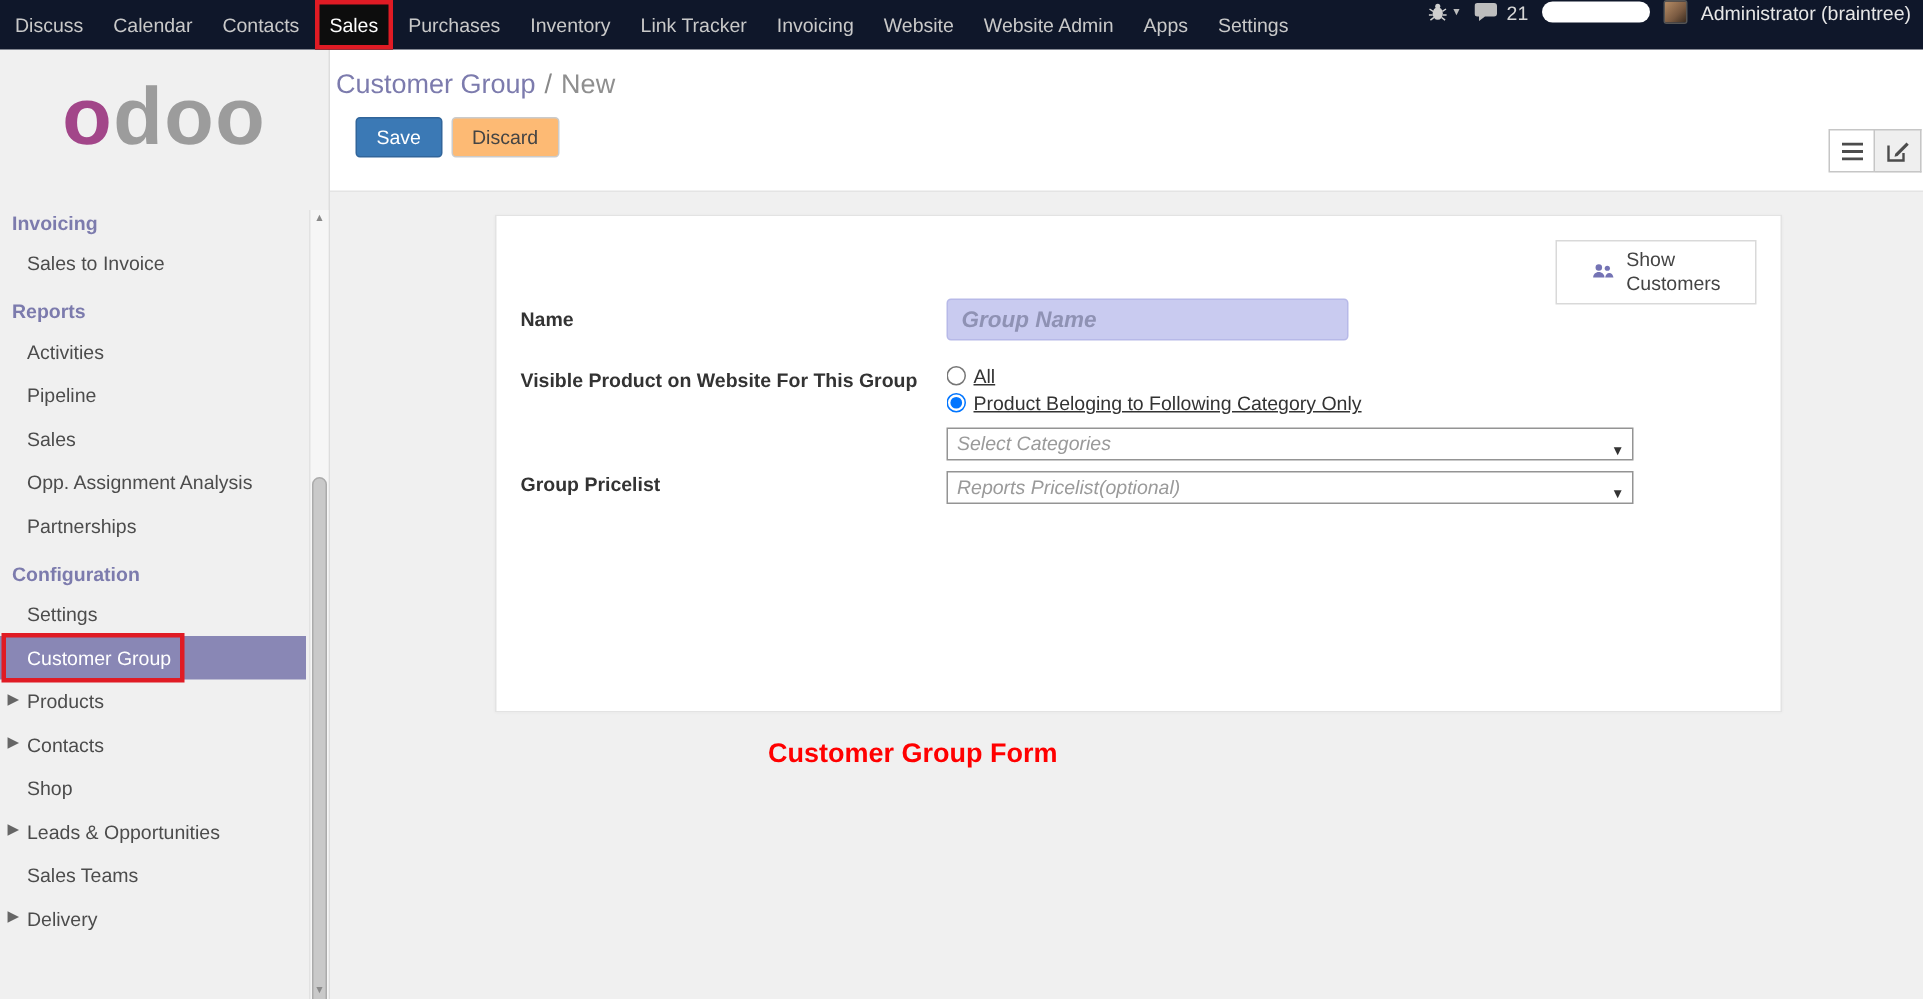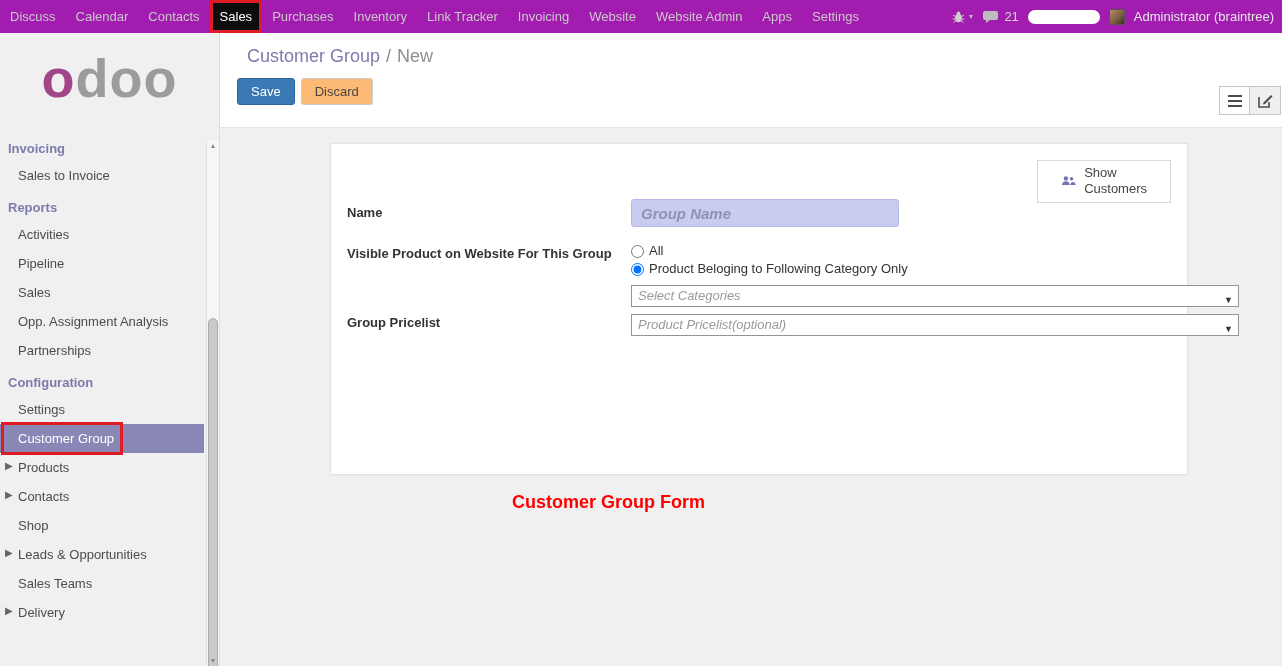--- a/index.html
+++ b/index.html
@@ -1,21 +1,21 @@
 <!DOCTYPE html>
 <html><head>
 <meta charset="utf-8">
 <style>
   * { box-sizing: border-box; }
   html,body { margin:0; padding:0; width:1282px; height:666px; overflow:hidden;
               font-family:"Liberation Sans", sans-serif; background:#fff; font-size:13px; }
 
   
-  .topbar { position:absolute; top:0; left:0; right:0; height:33px; background:#a21caf;
-            display:flex; align-items:center; color:#c9c9c9; z-index:20; }
+  .topbar { position:absolute; top:0; left:0; right:0; height:33px; background:#0f172a;
+            display:flex; align-items:flex-start; color:#c9c9c9; z-index:20; }
   .menu-item { padding:0 10px; line-height:33px; cursor:pointer; white-space:nowrap; font-size:13px; }
   .menu-item.active { background:#0d0d0d; color:#fff; outline:3px solid #e01b24; outline-offset:-3px; }
   .topbar-right { margin-left:auto; display:flex; align-items:center; gap:9px; padding-right:8px; }
   .tb-caret { font-size:7px; color:#bdbdbd; margin-left:2px; }
   .msg-count { color:#d6d6d6; }
   .tb-pill { width:72px; height:14px; background:#fff; border-radius:8px; }
   .tb-avatar { width:16px; height:16px; border-radius:2px;
                background:linear-gradient(135deg,#b78d66 0%,#7a5a41 60%,#3a2c20 100%); border:1px solid #555; }
   .tb-user { color:#e6e6e6; white-space:nowrap; }
 
@@ -38,21 +38,21 @@
   .side-scroll .arrow { position:absolute; left:0; width:12px; text-align:center;
                         font-size:7px; color:#8a8a8a; }
   .side-scroll .arrow.up { top:2px; }
   .side-scroll .arrow.down { bottom:2px; }
   .side-scroll .thumb { position:absolute; left:1px; top:178px; width:10px; height:360px;
                         background:#c9c9c9; border:1px solid #ababab; border-radius:5px; }
 
   
   .main-header { position:absolute; left:220px; top:33px; right:0; height:95px; background:#fff;
                  border-bottom:1px solid #e4e4e4; }
-  .breadcrumb { padding:13px 0 0 27px; font-size:18px; }
+  .breadcrumb { padding:13px 0 0 4px; font-size:18px; }
   .bc-parent { color:#7c7bad; cursor:pointer; }
   .bc-sep { color:#888; margin:0 6px; }
   .bc-current { color:#8f8f8f; }
   .btn-row { padding:11px 0 0 17px; display:flex; gap:6px; }
   .btn { font-size:13px; padding:5px 13px; border-radius:3px; cursor:pointer; border:1px solid transparent; }
   .btn.primary { background:#3b79b5; border-color:#31659a; color:#fff; }
   .btn.default { background:#fdba74; border-color:#cbcbcb; color:#444; }
   .view-switcher { position:absolute; right:1px; top:53px; display:flex; }
   .vs-btn { width:31px; height:29px; border:1px solid #c6c6c6; background:#fff;
             display:flex; align-items:center; justify-content:center; cursor:pointer; }
@@ -66,23 +66,23 @@
   .show-customers { position:absolute; top:16px; right:16px; width:134px; min-height:40px;
                     background:#fff; border:1px solid #d9d9d9; display:flex; align-items:center;
                     gap:8px; padding:4px 23px; cursor:pointer; }
   .show-customers .sc-label { color:#444; line-height:1.25; }
   .field-label { position:absolute; left:16px; font-weight:bold; color:#333; }
   .name-input { position:absolute; left:300px; top:55px; width:268px; height:28px;
                 background:#c9cbf0; border:1px solid #b7b9e8; border-radius:3px; padding:0 9px;
                 font-size:15px; font-family:"Liberation Sans",sans-serif; }
   .name-input::placeholder { color:#8f92b4; font-style:italic; font-weight:bold; }
   .radio-group { position:absolute; left:300px; top:99px; }
-  .radio-line { display:flex; align-items:flex-end; gap:5px; margin-bottom:3px; color:#333; }
+  .radio-line { display:flex; align-items:center; gap:5px; margin-bottom:3px; color:#333;text-decoration:underline; }
   .radio-line input { margin:0; }
-  .fake-select { position:absolute; left:300px; width:608px; height:22px; background:#fff;
+  .fake-select { position:absolute; left:300px; width:458px; height:22px; background:#fff;
                  border:1px solid #949494; line-height:20px; padding:0 22px 0 6px;
                  color:#9a9a9a; font-style:italic; cursor:pointer; }
   .fake-select .sel-caret { position:absolute; right:5px; top:4px; font-size:9px;
                             color:#333; font-style:normal; }
   .annotation-caption { position:absolute; left:292px; top:364px; font-size:18px; font-weight:bold;
                         color:#f00; }
 </style>
 </head>
 <body>
 
@@ -223,19 +223,19 @@
       </label>
     </div>
 
     <div class="fake-select" style="top:141px;">
       <span>Select Categories</span>
       <span class="sel-caret">▼</span>
     </div>
 
     <div class="field-label" style="top:171px;">Group Pricelist</div>
     <div class="fake-select" style="top:170px;">
-      <span>Product Pricelist(optional)</span>
+      <span>Reports Pricelist(optional)</span>
       <span class="sel-caret">▼</span>
     </div>
   </div>
 
   <div class="annotation-caption">Customer Group Form</div>
 </div>
 
 </body></html>

